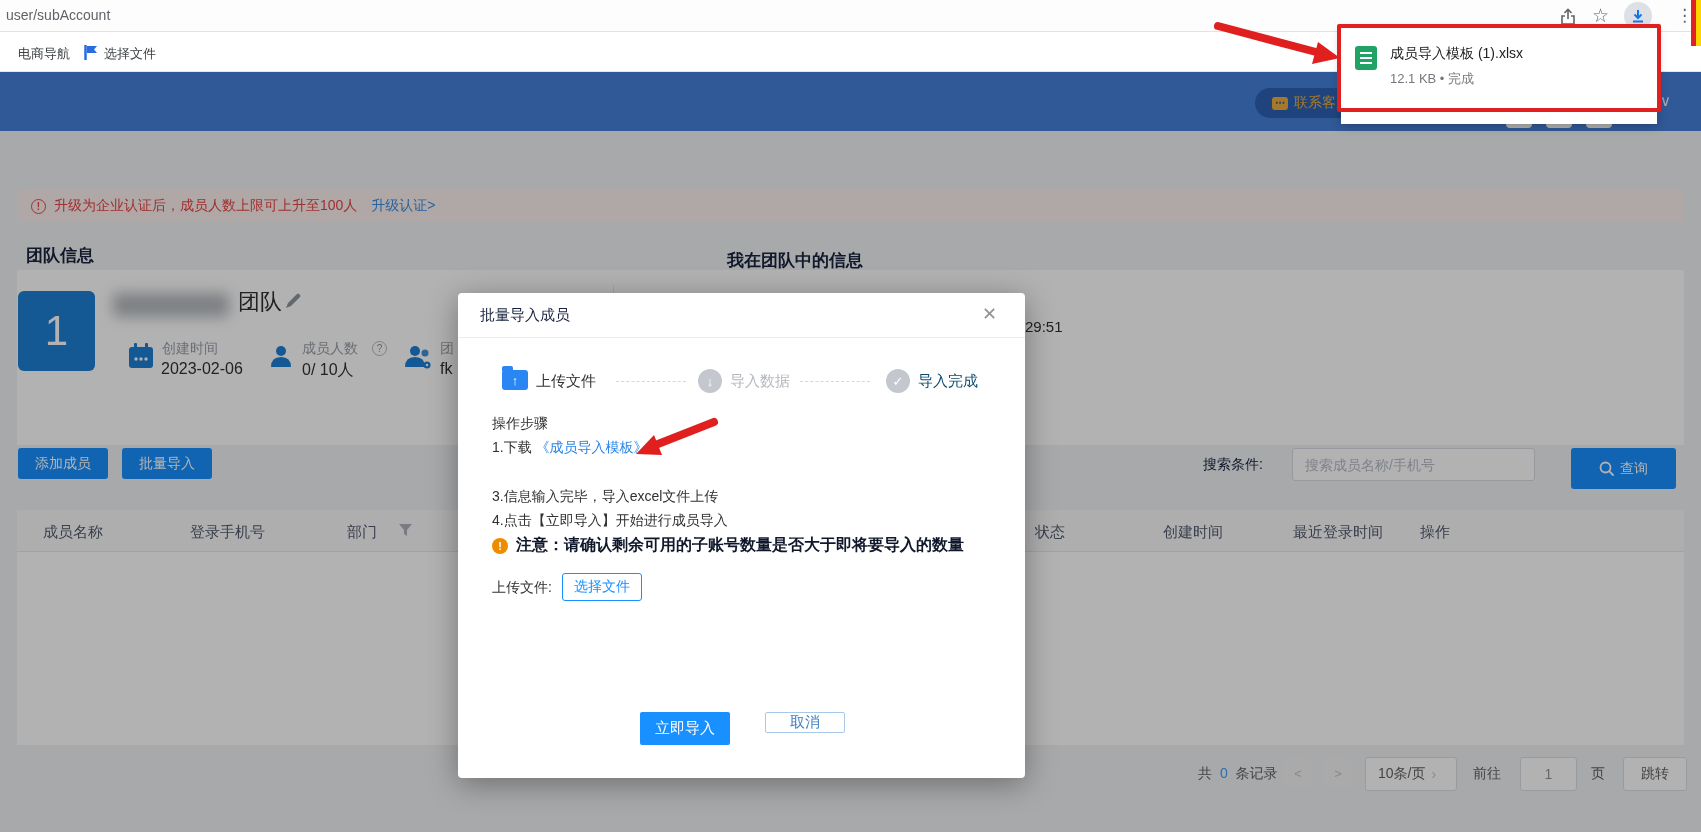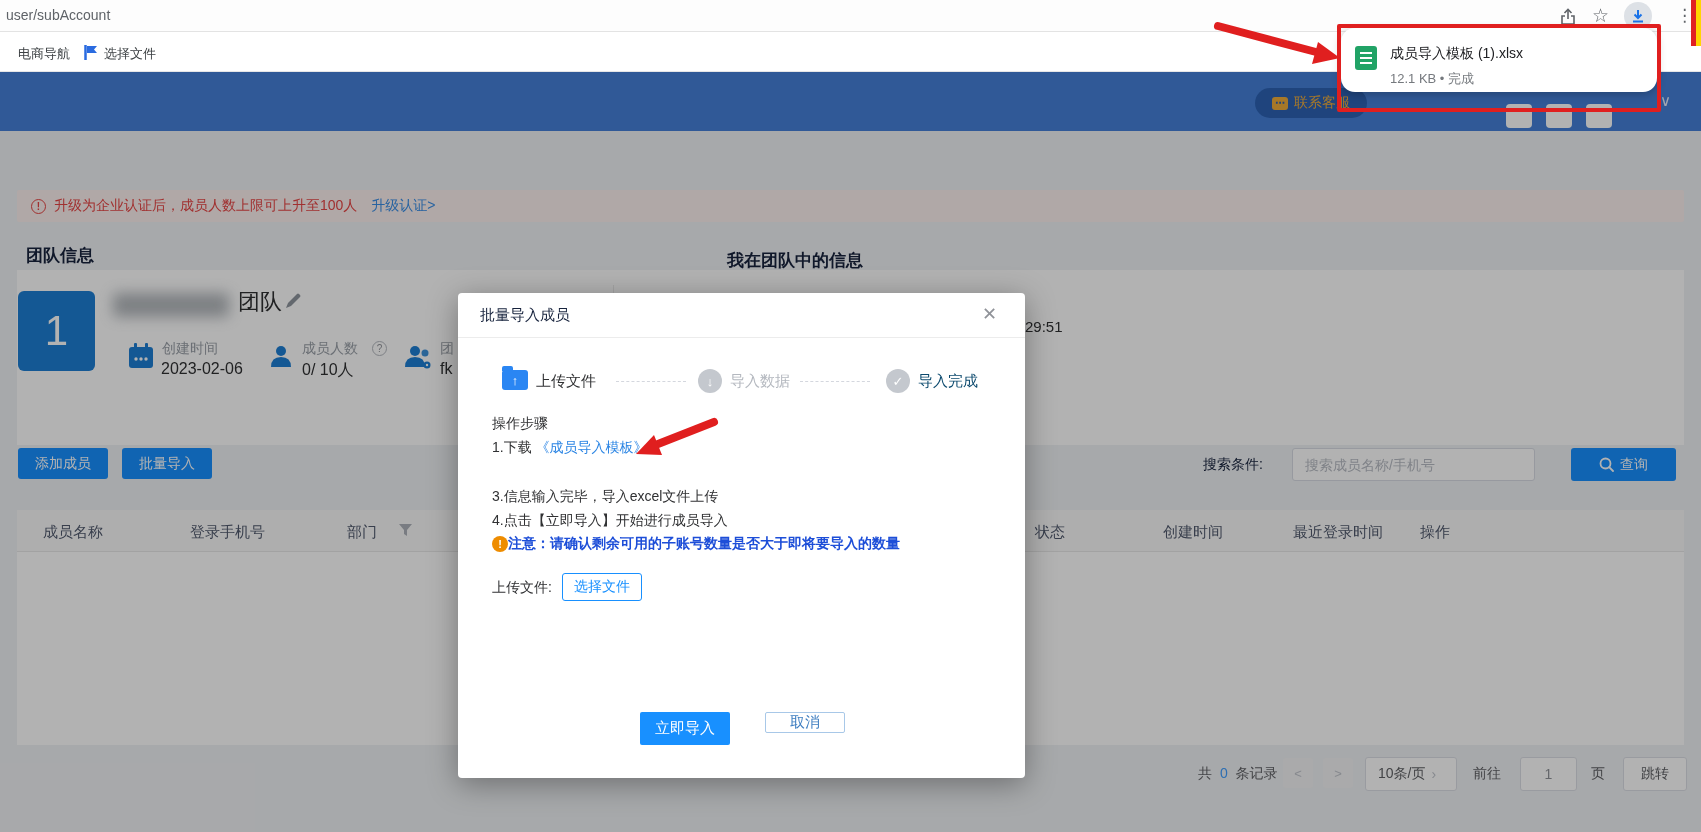--- a/index.html
+++ b/index.html
@@ -53,26 +53,26 @@
 .m-close{left:524px;top:10px;font-size:18px;color:#909399}
 .m-div{left:0;top:44px;width:567px;border-bottom:1px solid #ececec}
 .folder{left:44px;top:77px;width:26px;height:20px;background:#2a86f3;border-radius:3px;color:#fff;font-size:13px;font-weight:bold;display:flex;align-items:center;justify-content:center}
 .folder::before{content:"";position:absolute;left:0;top:-4px;width:11px;height:5px;background:#2a86f3;border-radius:2px 2px 0 0}
 .stepcirc{width:24px;height:24px;border-radius:50%;background:#c4c8ce;color:#fff;font-size:13px;font-weight:bold;display:flex;align-items:center;justify-content:center}
 .steplab{font-size:15px}
 .dash{width:70px;border-top:1px dashed #d4d7de}
 .m-line{left:34px;font-size:14px;color:#303133}
 .m-link{color:#2b85e4}
 .notice-ic{width:16px;height:16px;border-radius:50%;background:#ee8c00;color:#fff;font-size:11px;font-weight:bold;display:flex;align-items:center;justify-content:center}
-.notice-tx{color:#1d4ed8;font-size:14px;font-weight:600;}
+.notice-tx{color:#0f172a;font-size:16px;font-weight:600;margin-left:8px}
 .choose{left:104px;top:280px;width:80px;height:28px;border:1px solid #1890ff;border-radius:3px;color:#1890ff;font-size:14px;display:flex;align-items:center;justify-content:center}
 .m-submit{left:182px;top:419px;width:90px;height:33px;background:#1890ff;border-radius:2px;color:#fff;font-size:15px;display:flex;align-items:center;justify-content:center}
 .m-cancel{left:307px;top:419px;width:80px;height:21px;background:#fff;border:1px solid #a8c8e8;border-radius:2px;color:#3d7dc0;font-size:15px;display:flex;align-items:center;justify-content:center}
 
-.dlpop{left:1341px;top:28px;width:316px;height:64px;background:#fff;border-radius:14px;box-shadow:0 2px 10px rgba(0,0,0,.25);z-index:30}
+.dlpop{left:1341px;top:28px;width:316px;height:96px;background:#fff;border-radius:0;box-shadow:0 2px 10px rgba(0,0,0,.25);z-index:30}
 .redbox{left:1337px;top:24px;width:324px;height:88px;border:4px solid #e01f1f;border-radius:2px;z-index:40}
 .anno{z-index:41}
 </style>
 </head>
 <body>
 
 <div class="s chrome1"></div>
 <div class="s addr nw">user/subAccount</div>
 <svg class="s" style="left:1558px;top:7px;z-index:6" width="20" height="20" viewBox="0 0 20 20">
   <path d="M7,9 H4 V17 H16 V9 H13" fill="none" stroke="#5f6368" stroke-width="1.6"></path>
@@ -158,21 +158,21 @@
 
 <div class="s sec-title nw" style="left:727px;top:249px">我在团队中的信息</div>
 <div class="s nw" style="left:1025px;top:318px;font-size:15px;z-index:2">29:51</div>
 
 <div class="s btn-blue" style="left:18px;top:448px;width:90px;height:31px">添加成员</div>
 <div class="s btn-blue" style="left:122px;top:448px;width:90px;height:31px">批量导入</div>
 <div class="s nw" style="left:1203px;top:456px;font-size:14px;color:#17233d;z-index:2">搜索条件:</div>
 <div class="s inputbox">
   <input type="text" placeholder="搜索成员名称/手机号" style="">
 </div>
-<div class="s btn-blue" style="left:1571px;top:448px;width:105px;height:33px">
+<div class="s btn-blue" style="left:1571px;top:448px;width:105px;height:41px">
   <svg width="15" height="15" viewBox="0 0 15 15">
     <circle cx="6.5" cy="6.5" r="5" fill="none" stroke="#fff" stroke-width="1.8"></circle>
     <line x1="10.2" y1="10.2" x2="14" y2="14" stroke="#fff" stroke-width="1.8" stroke-linecap="round"></line>
   </svg>
   <span>查询</span>
 </div>
 
 <div class="s card" style="left:17px;top:510px;width:1667px;height:235px"></div>
 <div class="s thead"></div>
 <div class="s th nw" style="left:43px">成员名称</div>

